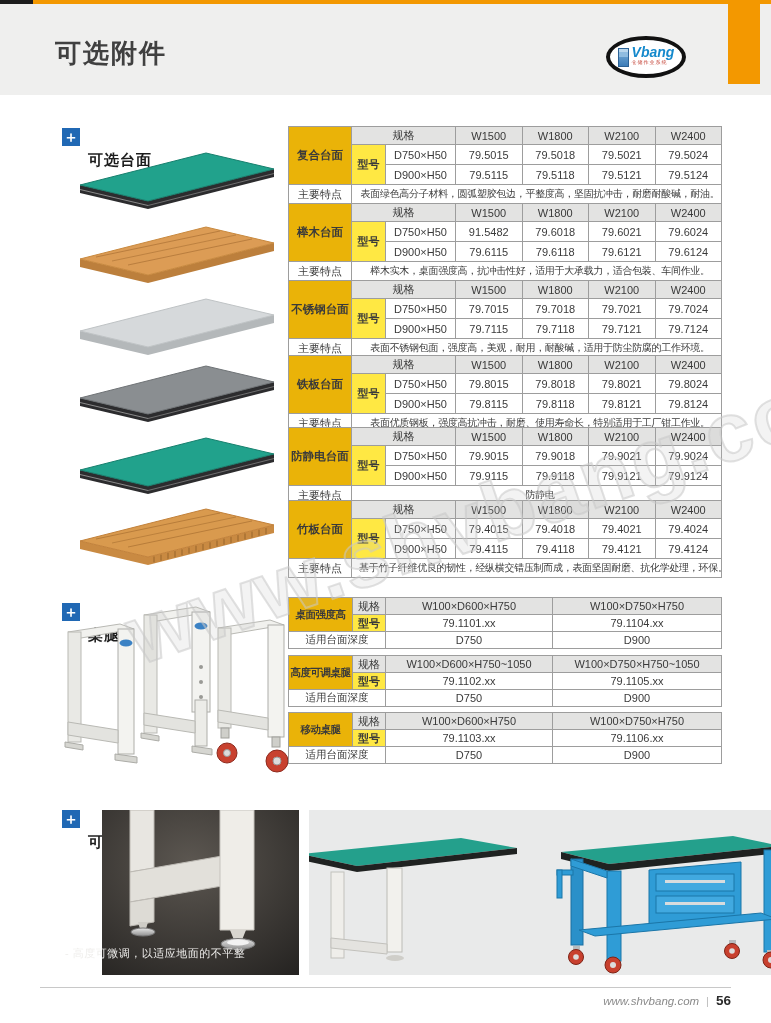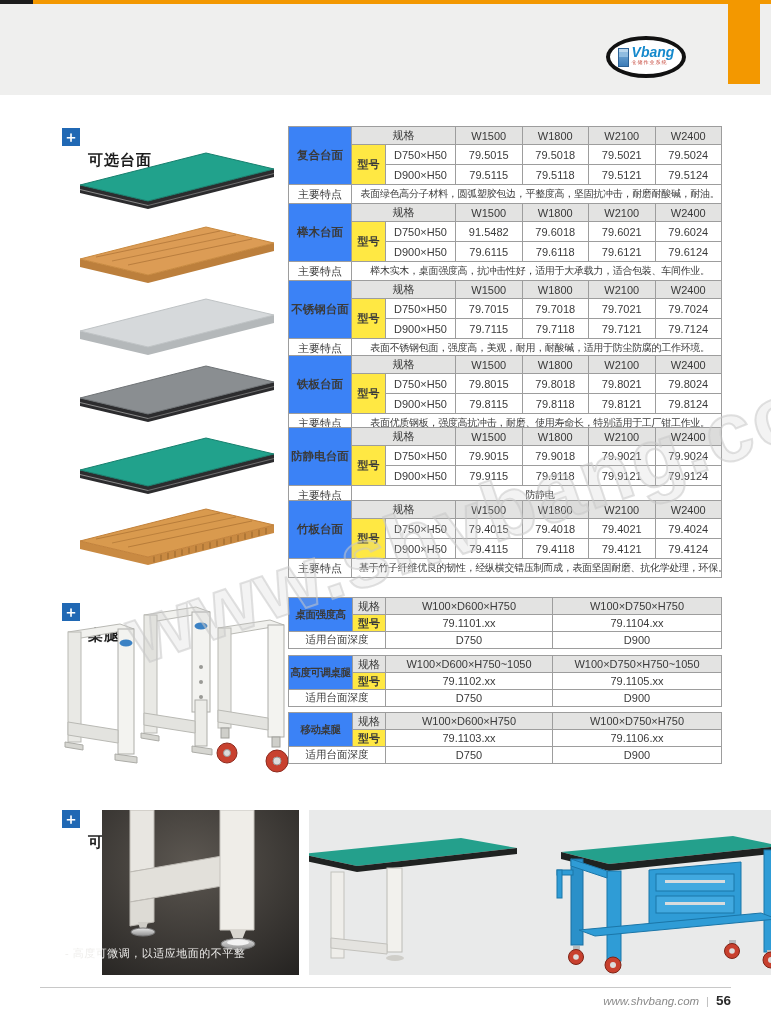--- a/index.html
+++ b/index.html
@@ -40,21 +40,21 @@
 
   
   #tabletop-tables,#leg-tables{position:absolute;left:288px;top:0;width:434px;}
   .tbl-block{position:absolute;left:0;width:434px;}
   table{border-collapse:collapse;width:434px;table-layout:fixed;border-top:1px solid #8e8e8e;}
   td{border:1px solid #9d9d9d;font-size:11px;color:#3a3a3a;text-align:center;padding:0;
      vertical-align:middle;overflow:hidden;white-space:nowrap;}
   tr.h17 td{height:17px;} tr.h19 td{height:19px;} tr.h18 td{height:18px;text-align:center;} tr.h16 td{height:16px;}
   td.gray{background:#e3e3e2;}
   td.yellow{background:#ffe843;font-weight:bold;}
-  td.name{font-weight:bold;font-size:11.5px;background:#3b82f6;}
+  td.name{font-weight:bold;font-size:11.5px;background:#eab308;}
   .leg-table td.name{font-size:10.5px;letter-spacing:-0.5px;}
   td.feat-label{font-size:11px;}
   td.feat-text{text-align:left;padding-left:7px;font-size:10px;letter-spacing:-0.3px;font-family:Liberation Serif, serif;}
   td.depth-label{font-size:10.5px;}
 
   
   #leg-images{position:absolute;left:58px;top:600px;width:230px;height:180px;}
   .leg-img{position:absolute;}
 
   
@@ -70,20 +70,21 @@
 </style>
 </head>
 <body>
 
 <div class="page">
 
   <div class="band">
     <div class="topstrip">
       <div class="topstrip-dark"></div>
     </div>
+    <div class="page-title">可选附件</div>
     <div class="logo">
       <span class="logo-cab"></span>
       <span class="logo-txt">
         <span>Vbang</span>
         <span class="logo-sub">仓储作业系统</span>
       </span>
     </div>
   </div>
   <div class="orange-block"></div>
 

